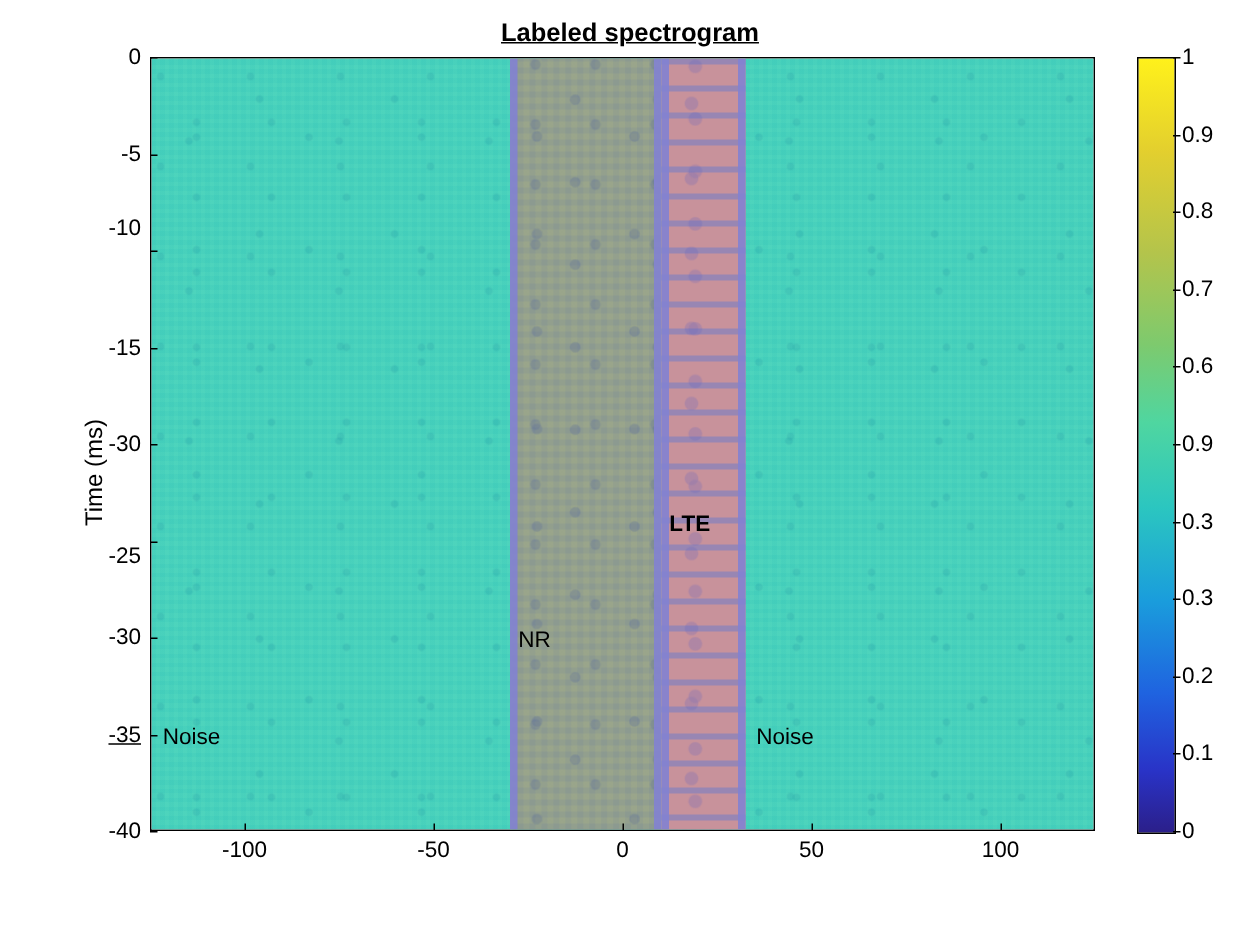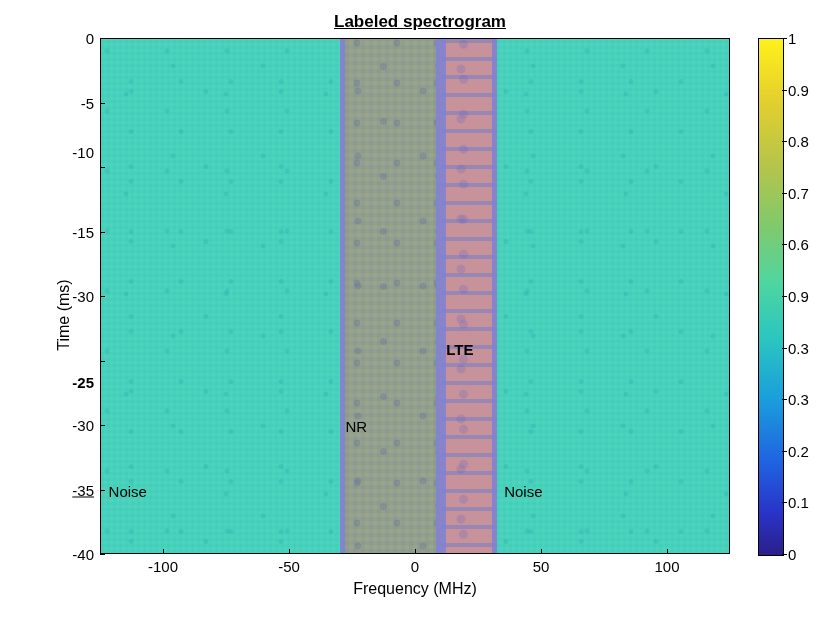--- a/index.html
+++ b/index.html
@@ -178,37 +178,36 @@
       <div class="band lte" style="left: 340.2px; width: 55.44px;">
         <div class="spk"></div>
       </div>
       <div class="anno" style="left: 7.56px; top: 443.5px;">Noise</div>
       <div class="anno" style="left: 244.44px; top: 379px;">NR</div>
       <div class="anno" style="left: 345.24px; top: 302px; font-weight: bold;">LTE</div>
       <div class="anno" style="left: 403.2px; top: 443.5px;">Noise</div>
     </div>
 
   <div class="ylabel">Time (ms)</div>
-  <div class="xlabel">Frequency (MHz)</div>
 
   <div class="cbar"></div>
 
 </div>
 
 <div class="ytick" style="top: 38px;">0</div>
 <div class="tickmark-y" style="top: 38px;"></div>
 <div class="ytick" style="top: 102.5px;">-5</div>
 <div class="tickmark-y" style="top: 102.5px;"></div>
 <div class="ytick" style="top: 152px;">-10</div>
 <div class="tickmark-y" style="top: 167px;"></div>
 <div class="ytick" style="top: 231.5px;">-15</div>
 <div class="tickmark-y" style="top: 231.5px;"></div>
 <div class="ytick" style="top: 296px;">-30</div>
 <div class="tickmark-y" style="top: 296px;"></div>
-<div class="ytick" style="top: 382px; font-weight: bold;">-25</div>
+<div class="ytick" style="top: 371px;">-25</div>
 <div class="tickmark-y" style="top: 360.5px;"></div>
 <div class="ytick" style="top: 425px; text-align: right;">-30</div>
 <div class="tickmark-y" style="top: 425px;"></div>
 <div class="ytick" style="top: 489.5px; text-decoration: underline;">-35</div>
 <div class="tickmark-y" style="top: 489.5px;"></div>
 <div class="ytick" style="top: 554px;">-40</div>
 <div class="tickmark-y" style="top: 554px;"></div>
 <div class="xtick" style="left: 163px;">-100</div>
 <div class="tickmark-x" style="left: 163px;"></div>
 <div class="xtick" style="left: 289px; text-align: right;">-50</div>

